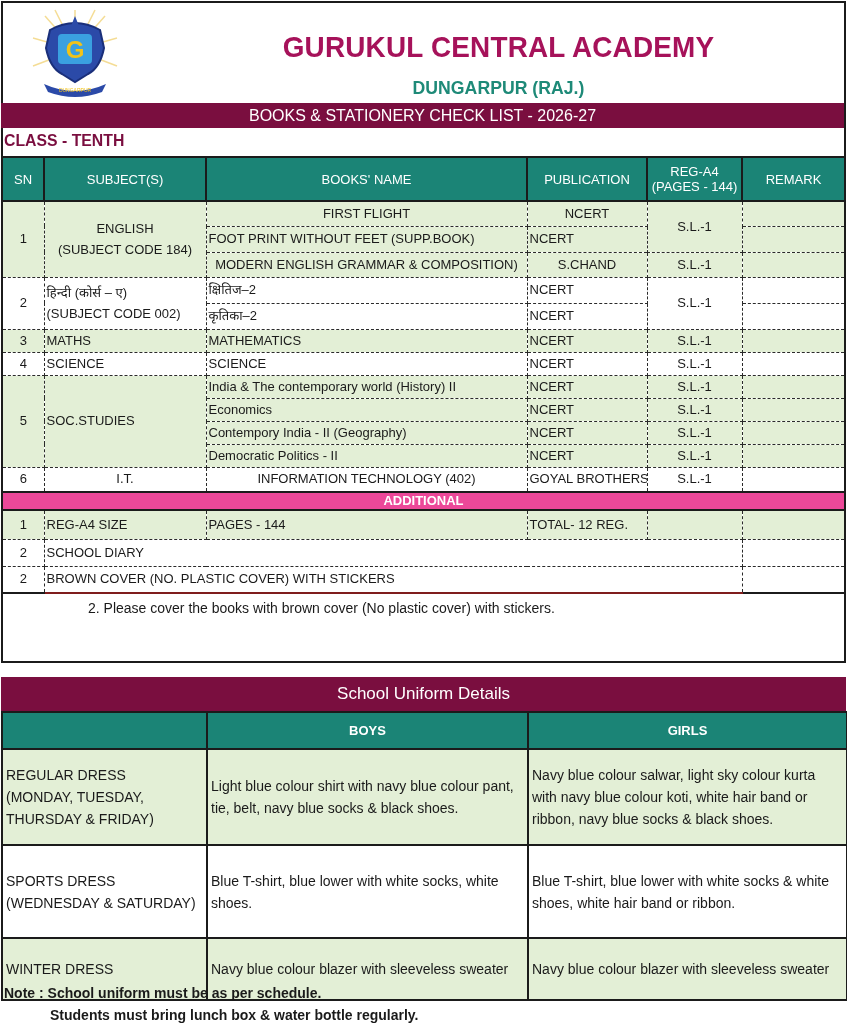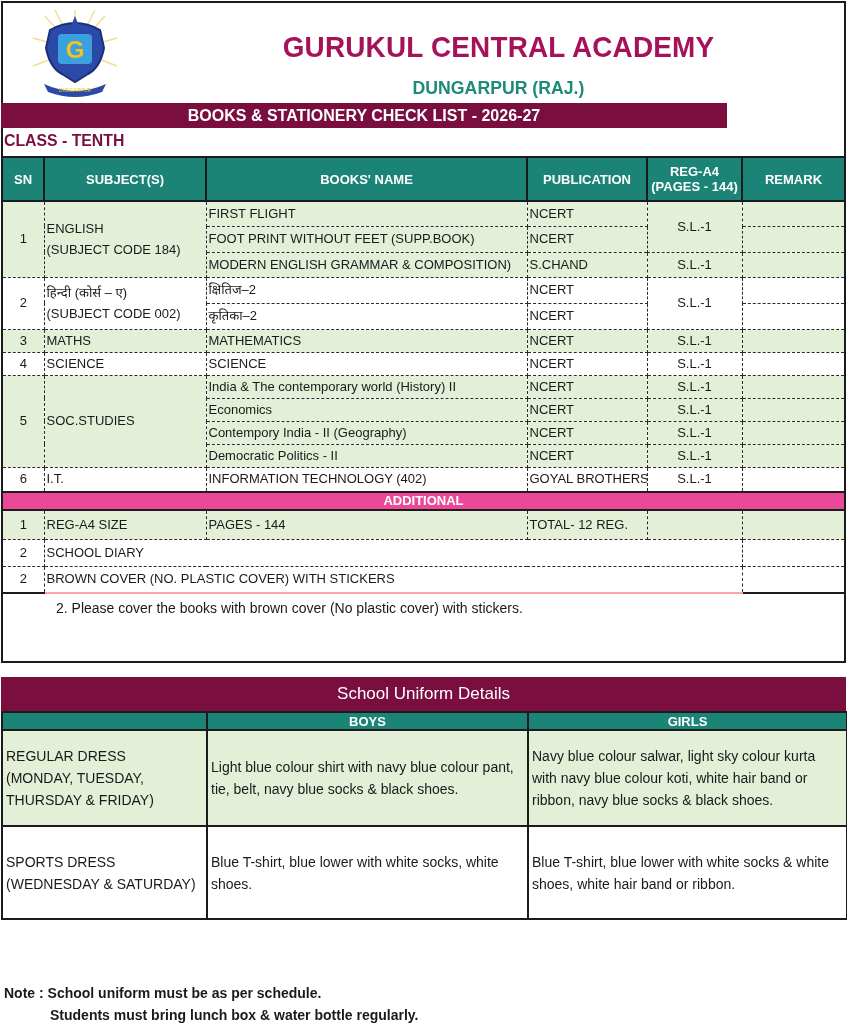--- a/index.html
+++ b/index.html
@@ -6,50 +6,50 @@
   html, body { width: 847px; height: 1024px; background: #ffffff; overflow: hidden; }
   body { position: relative; font-family: "Liberation Sans", "DejaVu Sans", sans-serif; color: #1a1a1a; }
 
   .frame { position: absolute; left: 1px; top: 1px; width: 845px; height: 662px; border: 2px solid #1b1b1b; background: #fff; }
 
   .logo { position: absolute; left: 30px; top: 8px; width: 90px; height: 92px; }
 
   .school-title { position: absolute; left: 150px; right: 0; top: 30px; text-align: center; font-size: 30px; font-weight: bold; color: #a6125a; letter-spacing: 0.2px; transform: scaleX(0.93); }
   .school-sub { position: absolute; left: 150px; right: 0; top: 77px; text-align: center; font-size: 19px; font-weight: bold; color: #1e8a78; transform: scaleX(0.93); }
 
-  .banner { position: absolute; left: 1px; width: 726px; background: #7a0e3f; color: #fff; font-weight: bold; text-align: center; }
+  .banner { position: absolute; left: 1px; width: 843px; background: #7a0e3f; color: #fff; font-weight: normal; text-align: center; }
   .banner-main { top: 103px; height: 25px; line-height: 25px; font-size: 16px; }
 
   .class-label { position: absolute; left: 4px; top: 131px; font-size: 17px; font-weight: bold; color: #7a0e3f; transform-origin: left; transform: scaleX(0.93); }
 
   table.books { position: absolute; left: 1px; top: 156px; width: 843px; border-collapse: collapse; table-layout: fixed; font-size: 13px; }
   table.books col.c1 { width: 42px; } table.books col.c2 { width: 162px; } table.books col.c3 { width: 321px; }
   table.books col.c4 { width: 120px; } table.books col.c5 { width: 95px; } table.books col.c6 { width: 103px; }
-  table.books th { background: #1b8476; color: #fff; font-weight: bold; font-size: 13px; height: 44px; border: 2px solid #1b1b1b; line-height: 15px; }
+  table.books th { background: #1b8476; color: #fff; font-weight: normal; font-size: 13px; height: 44px; border: 2px solid #1b1b1b; line-height: 15px; }
   table.books td { border: 1px dashed #2a2a2a; padding: 0 2px; height: 23px; line-height: 14px; white-space: nowrap; overflow: hidden; }
   table.books td.ctr { text-align: center; }
   table.books tr.g td { background: #e3efd6; }
   table.books tr.w td { background: #ffffff; }
   table.books td.edgeL { border-left: 2px solid #1b1b1b; }
   table.books td.edgeR { border-right: 2px solid #1b1b1b; }
-  table.books tr.h25 td { height: 25px; }
+  table.books tr.h25 td { height: 25px; text-align: center; }
   table.books tr.h26 td { height: 26px; }
   .multi { white-space: normal !important; line-height: 21px !important; }
   table.books tr.addl td { background: #ec4899; color: #fff; font-weight: bold; text-align: center; height: 18px; border: 2px solid #1b1b1b; }
   table.books tr.a1 td { height: 29px; }
   table.books tr.a2 td { height: 27px; }
 
   .note-box { position: absolute; left: 4px; top: 597px; font-size: 14px; line-height: 22px; }
   .note-label { color: #c00018; font-weight: bold; }
-  .note-line2 { padding-left: 52px; }
+  .note-line2 { padding-left: 84px; }
 
   .uni-banner { position: absolute; left: 1px; top: 677px; width: 845px; height: 34px; background: #7a0e3f; color: #fff; font-weight: normal; text-align: center; line-height: 34px; font-size: 17px; }
   table.uni { position: absolute; left: 1px; top: 711px; width: 845px; border-collapse: collapse; table-layout: fixed; font-size: 14px; }
   table.uni col.u1 { width: 205px; } table.uni col.u2 { width: 321px; } table.uni col.u3 { width: 319px; }
-  table.uni th { background: #1b8476; color: #fff; font-weight: bold; height: 18px; border: 2px solid #1b1b1b; font-size: 13px; }
+  table.uni th { background: #1b8476; color: #fff; font-weight: bold; height: 37px; border: 2px solid #1b1b1b; font-size: 13px; }
   table.uni td { border: 2px solid #1b1b1b; padding: 0 3px; line-height: 22px; vertical-align: middle; }
   table.uni tr.g td { background: #e3efd6; }
   table.uni tr.w td { background: #ffffff; }
   table.uni tr.r1 td { height: 96px; }
   table.uni tr.r2 td { height: 93px; }
   table.uni tr.r3 td { height: 62px; }
 
   .uni-note { position: absolute; left: 4px; top: 982px; font-size: 14px; font-weight: bold; line-height: 22px; }
   .uni-note-2 { padding-left: 46px; }
 </style>
@@ -212,21 +212,21 @@
       <td></td>
       <td class="edgeR"></td>
     </tr>
     <tr class="w a2">
       <td class="ctr edgeL">2</td>
       <td colspan="4">SCHOOL DIARY</td>
       <td class="edgeR"></td>
     </tr>
     <tr class="w a2">
       <td class="ctr edgeL" style="border-bottom:2px solid #1b1b1b">2</td>
-      <td colspan="4" style="border-bottom:2px solid #fca5a5">BROWN COVER (NO. PLASTIC COVER) WITH STICKERS</td>
+      <td colspan="4" style="border-bottom:2px solid #7f1d1d">BROWN COVER (NO. PLASTIC COVER) WITH STICKERS</td>
       <td class="edgeR" style="border-bottom:2px solid #1b1b1b"></td>
     </tr>
   </tbody>
 </table>
 
 <div class="note-box">
   <div class="note-line2">2. Please cover the books with brown cover (No plastic cover) with stickers.</div>
 </div>
 
 <div class="uni-banner">School Uniform Details</div>
@@ -254,19 +254,26 @@
       <td>Navy blue colour salwar, light sky colour kurta with navy blue colour koti, white hair band or ribbon, navy blue socks &amp; black shoes.</td>
     </tr>
     <tr class="w r2">
       <td>
         <div>SPORTS DRESS</div>
         <div>(WEDNESDAY &amp; SATURDAY)</div>
       </td>
       <td>Blue T-shirt, blue lower with white socks, white shoes.</td>
       <td>Blue T-shirt, blue lower with white socks &amp; white shoes, white hair band or ribbon.</td>
     </tr>
+    <tr class="g r3">
+      <td>
+        <div>WINTER DRESS</div>
+      </td>
+      <td>Navy blue colour blazer with sleeveless sweater</td>
+      <td>Navy blue colour blazer with sleeveless sweater</td>
+    </tr>
   </tbody>
 </table>
 
 <div class="uni-note">
   <div>Note : School uniform must be as per schedule.</div>
   <div class="uni-note-2">Students must bring lunch box &amp; water bottle regularly.</div>
 </div>
 
 </body></html>

